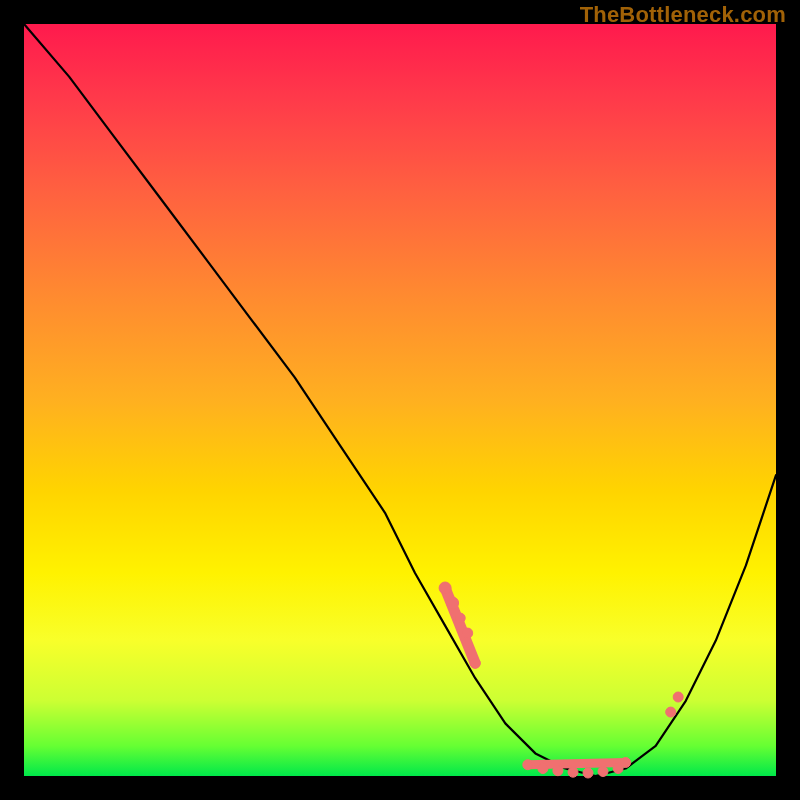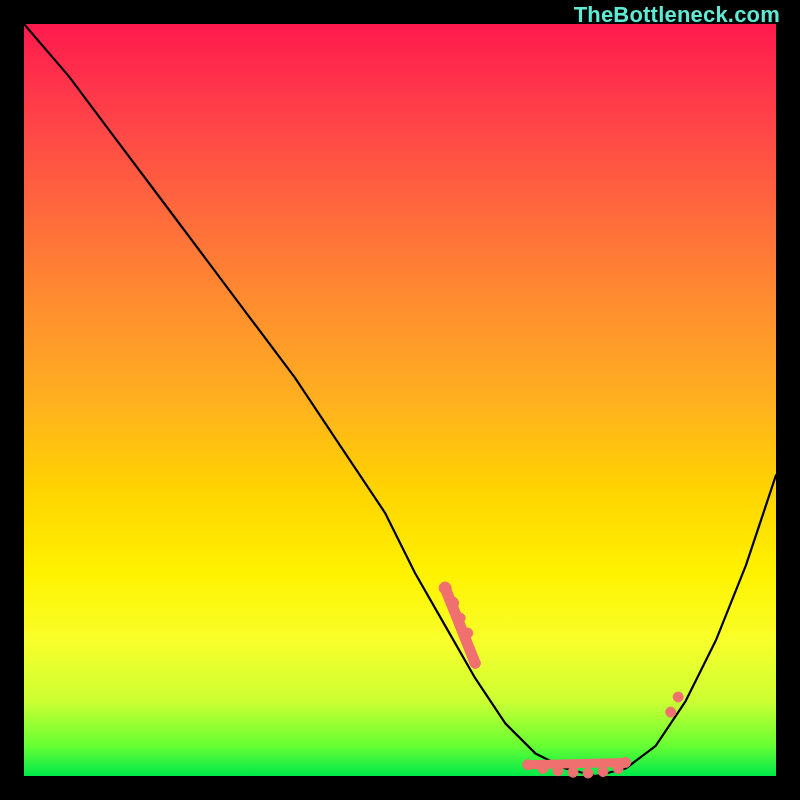--- a/index.html
+++ b/index.html
@@ -36,23 +36,23 @@
       #ffd400 62%,
       #fff200 73%,
       #f8ff2a 82%,
       #ccff33 90%,
       #66ff33 96%,
       #00e84a 100%
     );
   }
   .attribution {
     position: absolute;
-    right: 20px;
+    right: 14px;
     top: 2px;
-    color: #5eead4;
+    color: #a16207;
     font-size: 22px;
     font-weight: 600;
     letter-spacing: 0.2px;
     pointer-events: none;
   }
   svg.curve {
     position: absolute;
     left: 0;
     top: 0;
     width: 752px;

